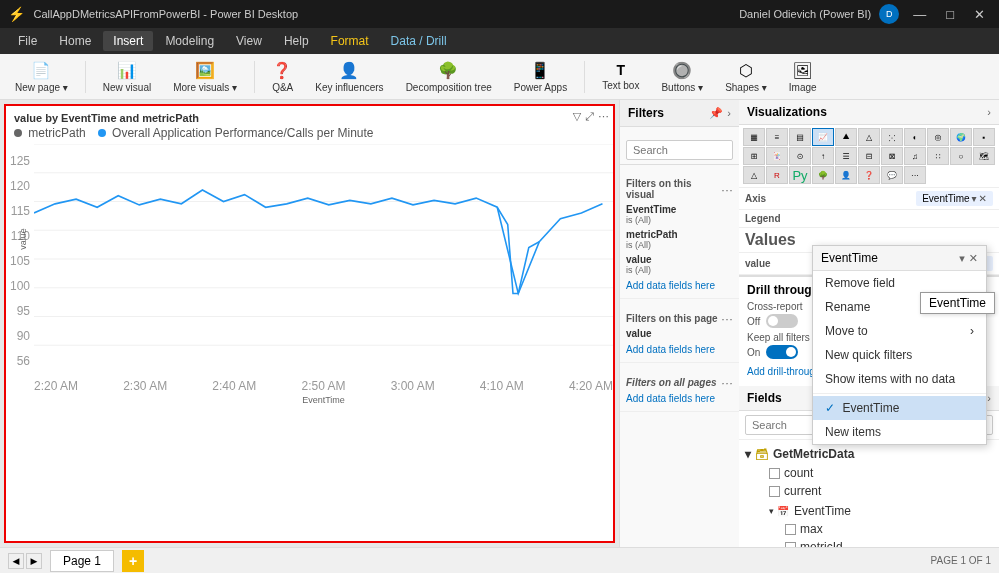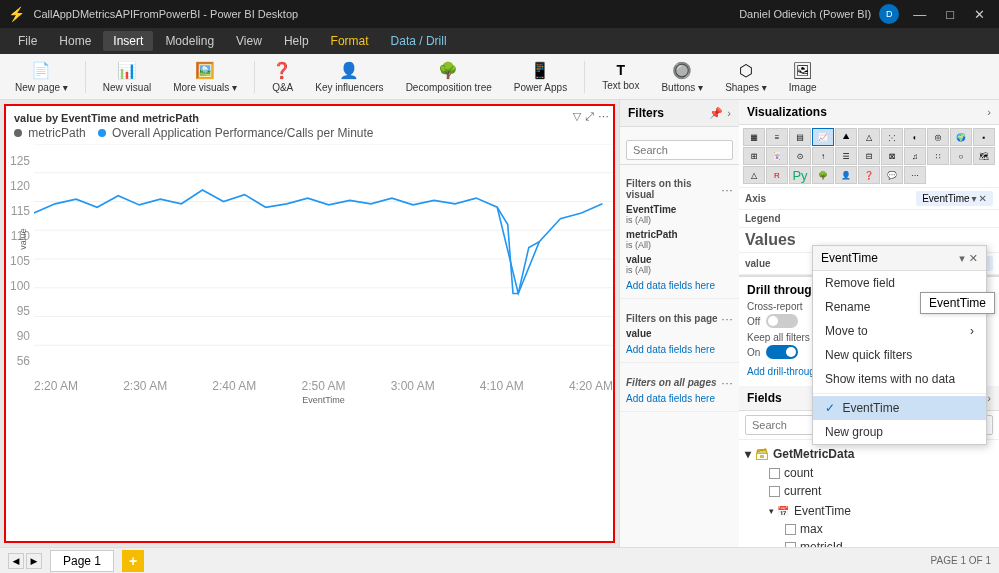--- a/index.html
+++ b/index.html
@@ -722,21 +722,21 @@
           <span>Show items with no data</span>
         </div>
         <div class="context-menu-separator"></div>
         <div class="context-menu-item selected">
           <span>
             <span style="color:#0070c0;margin-right:4px;">✓</span>
             EventTime
           </span>
         </div>
         <div class="context-menu-item">
-          <span>New group</span>
+          <span>New items</span>
         </div>
       </div>
 
       <div class="tooltip-popup">
         <span>EventTime</span>
       </div>
 
     </div>
   </div>
 </div>

